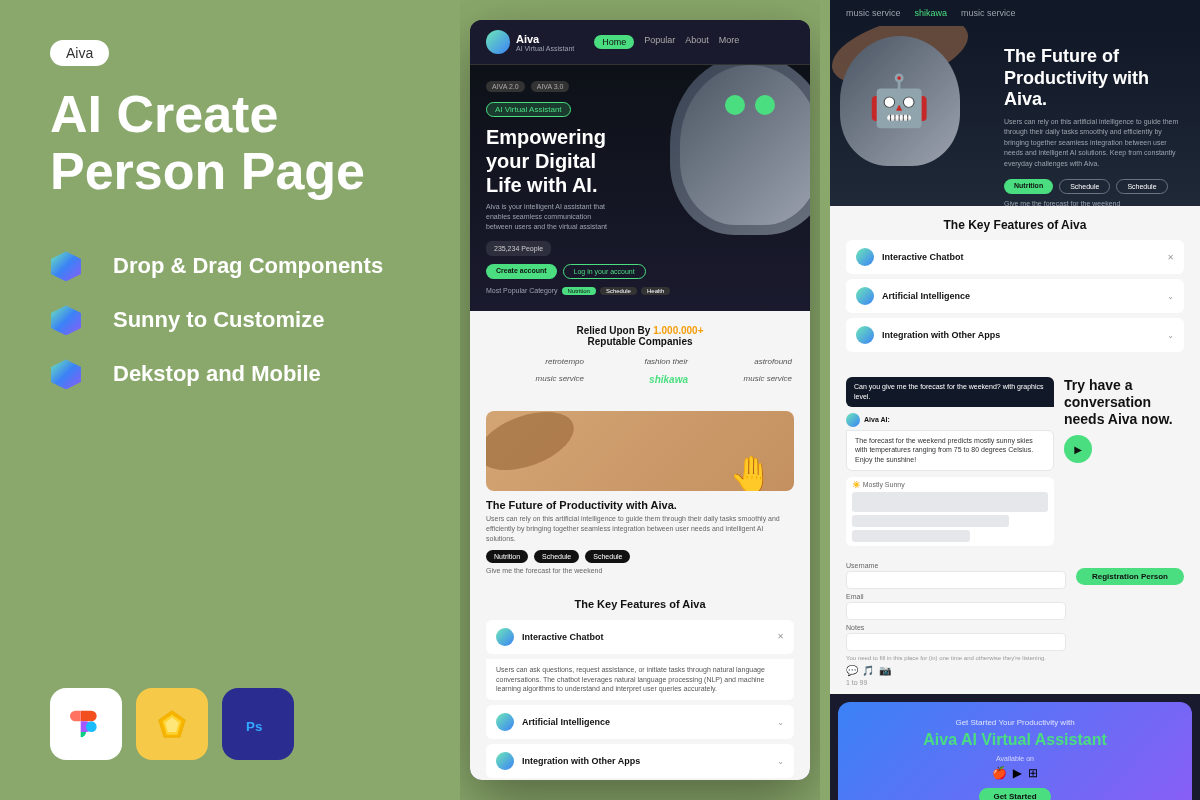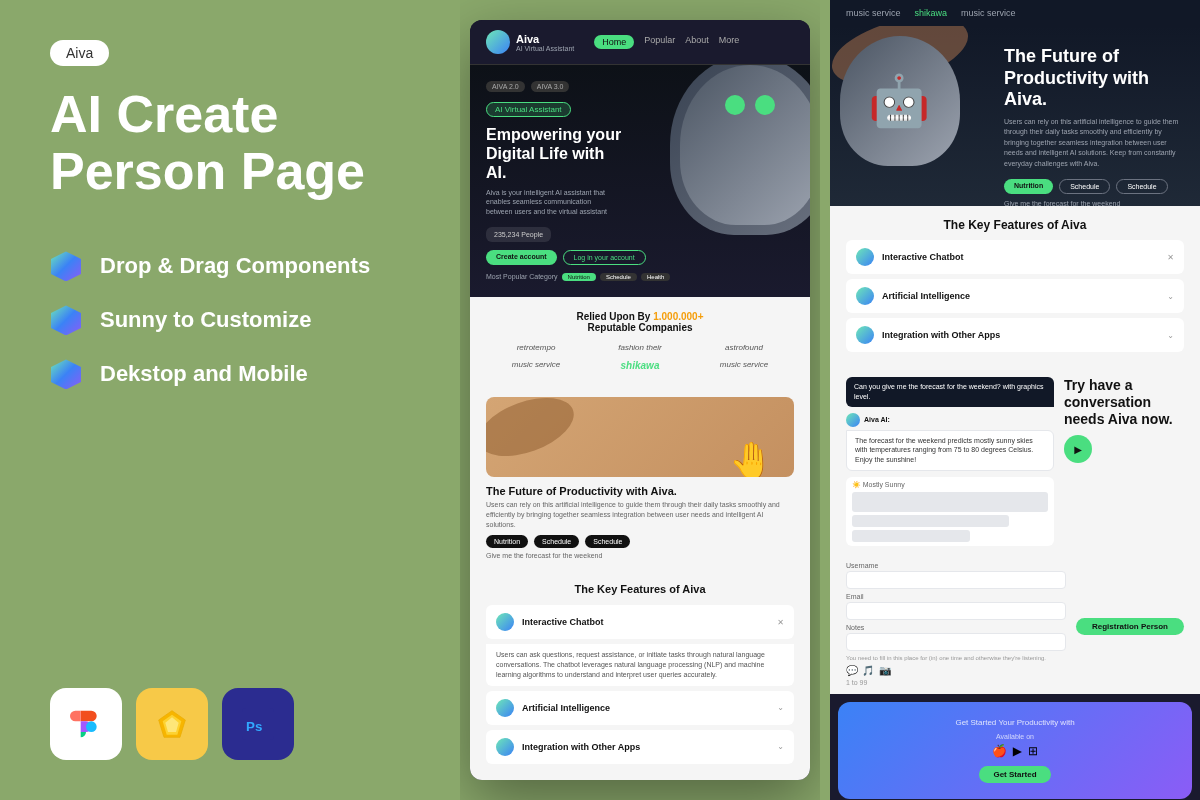--- a/index.html
+++ b/index.html
@@ -50,21 +50,21 @@
     .features-list {
       display: flex;
       flex-direction: column;
       gap: 22px;
       margin-bottom: 60px;
     }
 
     .feature-item {
       display: flex;
       align-items: center;
-      gap: 18px;
+      gap: 31px;
     }
 
     .feature-text {
       font-size: 22px;
       font-weight: 600;
       color: white;
     }
 
     
     .diamond-icon {
@@ -179,21 +179,21 @@
       border: 1px solid #4ade80;
       color: #4ade80;
       font-size: 8px;
       padding: 2px 8px;
       border-radius: 10px;
       display: inline-block;
       margin-bottom: 8px;
     }
 
     .mockup-hero-title {
-      font-size: 16px;
+      font-size: 20px;
       font-weight: 800;
       color: white;
       line-height: 1.2;
       max-width: 140px;
     }
 
     .mockup-hero-robot {
       position: absolute;
       right: -20px;
       top: -10px;
@@ -289,20 +289,21 @@
       grid-template-columns: repeat(3, 1fr);
       gap: 4px;
       text-align: center;
     }
 
     .company-logo {
       font-size: 8px;
       color: #555;
       font-style: italic;
       padding: 2px;
+      text-align: right;
     }
 
     .company-logo.highlight {
       color: #4ade80;
       font-weight: 700;
       font-size: 10px;
     }
 
     
     .mockup-features {
@@ -959,28 +960,32 @@
           <div class="form-field"></div>
         </div>
         <div style="font-size:6px;color:#999;margin-top:3px;">You need to fill in this place for (in) one time and otherwise they're listening.</div>
         <div style="display:flex;gap:4px;margin-top:4px;">
           <span style="font-size:10px;">💬</span>
           <span style="font-size:10px;">🎵</span>
           <span style="font-size:10px;">📷</span>
         </div>
         <div style="font-size:7px;color:#999;margin-top:3px;">1 to 99</div>
       </div>
-      <div style="display:flex;flex-direction:column;justify-content:center;">
+      <div style="display:flex;flex-direction:column;justify-content:flex-start;">
         <div class="form-submit">Registration Person</div>
       </div>
     </div>
   </div>
 
   <div class="right-cta">
     <div class="right-cta-subtitle">Get Started Your Productivity with</div>
+    <div class="right-cta-title">
+      <span>Aiva </span>
+      <span style="color:#4ade80;">AI Virtual Assistant</span>
+    </div>
     <div class="right-cta-available">Available on</div>
     <div style="display:flex;gap:6px;justify-content:center;margin-top:4px;">
       <span style="font-size:12px;">🍎</span>
       <span style="font-size:12px;">▶</span>
       <span style="font-size:12px;">⊞</span>
     </div>
     <div class="right-cta-btn">Get Started</div>
   </div>
 
 </div>

